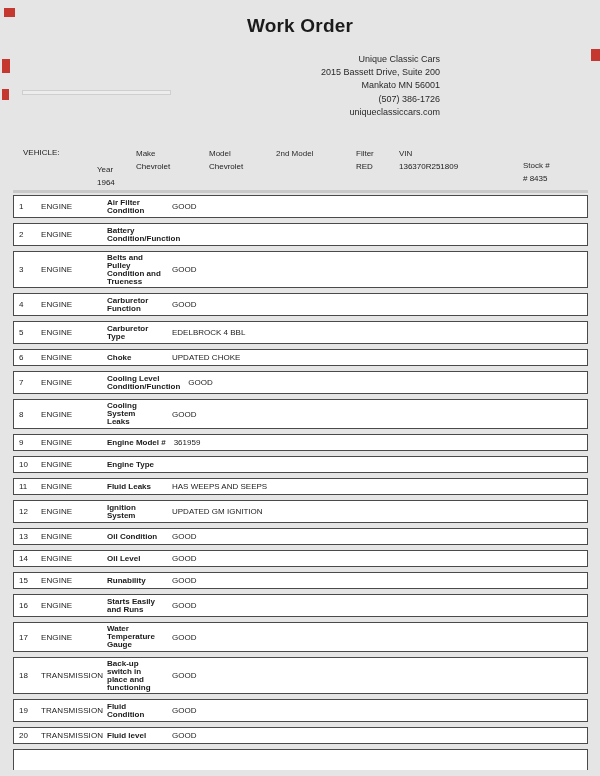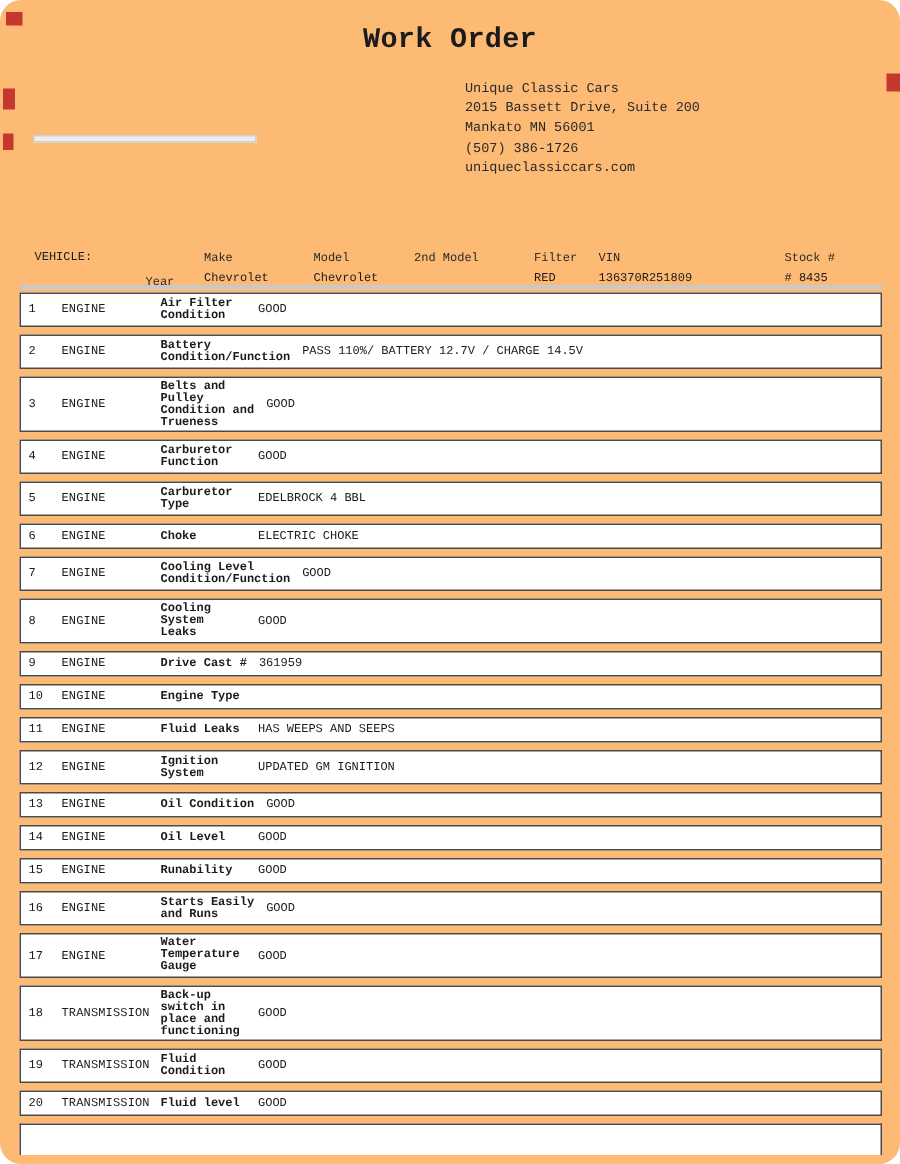--- a/index.html
+++ b/index.html
@@ -6,38 +6,37 @@
     --text:#1b1b1b;
     --border-gray:#4a4a4a;
     --bar-gray:#ededed;
     --bar-edge:#cfcfcf;
     --line-gray:#c9c9c9;
     --mark-red:#c4382f;
   }
   html,body{margin:0;padding:0;background:#fff;}
   .page{
     position:relative;width:600px;height:776px;margin:0 auto;
-    background:#fdba74;overflow:hidden;color:var(--text);
-    font-family:Liberation Mono, monospace;
-    border-radius:14px;
+    background:#e5e5e5;overflow:hidden;color:var(--text);
+    font-family:Liberation Sans, sans-serif;
   }
   .title{
     position:absolute;top:15px;left:0;width:600px;text-align:center;
     font-size:19px;font-weight:bold;letter-spacing:.2px;
   }
   .company{
-    position:absolute;left:310px;top:53px;
-    font-size:9px;line-height:13.2px;color:#2a2a2a;white-space:nowrap;
+    position:absolute;left:321px;top:53px;
+    font-size:9px;line-height:13.2px;color:#2a2a2a;white-space:nowrap;text-align:right;
   }
   .red-mark{position:absolute;background:var(--mark-red);}
   .gray-bar{
     position:absolute;left:22px;top:90px;width:149px;height:5px;
     background:var(--bar-gray);border:1px solid var(--bar-edge);box-sizing:border-box;
   }
-  .vehicle{position:absolute;left:0;top:167px;width:534px;height:28px;font-size:8px;}
+  .vehicle{position:absolute;left:0;top:148px;width:534px;height:28px;font-size:8px;}
   .vehicle-caption{position:absolute;left:23px;top:0;font-weight:normal;}
   .vfield{position:absolute;top:0;line-height:12.5px;white-space:nowrap;}
   .vlabel{color:#2a2a2a;}
   .vvalue{color:#1b1b1b;}
   .separator{
     position:absolute;left:13px;top:190px;width:575px;height:3px;
     background:var(--line-gray);
   }
   .work-items{position:absolute;left:13px;top:195px;width:575px;}
   .row{
@@ -103,21 +102,21 @@
           <div class="vvalue"></div>
         </div>
         <div class="vfield" style="left: 356px;">
           <div class="vlabel">Filter</div>
           <div class="vvalue">RED</div>
         </div>
         <div class="vfield" style="left: 399px;">
           <div class="vlabel">VIN</div>
           <div class="vvalue">136370R251809</div>
         </div>
-        <div class="vfield" style="left: 523px;">
+        <div class="vfield" style="left: 523px; margin-top: 12px;">
           <div class="vlabel">Stock #</div>
           <div class="vvalue"># 8435</div>
         </div>
       </div>
   </div>
 
   <div class="separator"></div>
 
   <div class="work-items" id="work-items">
       <div class="row lines-2">
@@ -125,21 +124,20 @@
         <div class="c-cat">ENGINE</div>
         <div class="c-item">Air Filter
 Condition</div>
         <div class="c-val">GOOD</div>
       </div>
       <div class="row lines-2">
         <div class="c-num">2</div>
         <div class="c-cat">ENGINE</div>
         <div class="c-item">Battery
 Condition/Function</div>
-        <div class="c-val">PASS 110%/ BATTERY 12.7V / CHARGE 14.5V</div>
       </div>
       <div class="row lines-4">
         <div class="c-num">3</div>
         <div class="c-cat">ENGINE</div>
         <div class="c-item">Belts and
 Pulley
 Condition and
 Trueness</div>
         <div class="c-val">GOOD</div>
       </div>
@@ -154,41 +152,41 @@
         <div class="c-num">5</div>
         <div class="c-cat">ENGINE</div>
         <div class="c-item">Carburetor
 Type</div>
         <div class="c-val">EDELBROCK 4 BBL</div>
       </div>
       <div class="row lines-1">
         <div class="c-num">6</div>
         <div class="c-cat">ENGINE</div>
         <div class="c-item">Choke</div>
-        <div class="c-val">ELECTRIC CHOKE</div>
+        <div class="c-val">UPDATED CHOKE</div>
       </div>
       <div class="row lines-2">
         <div class="c-num">7</div>
         <div class="c-cat">ENGINE</div>
         <div class="c-item">Cooling Level
 Condition/Function</div>
         <div class="c-val">GOOD</div>
       </div>
       <div class="row lines-3">
         <div class="c-num">8</div>
         <div class="c-cat">ENGINE</div>
         <div class="c-item">Cooling
 System
 Leaks</div>
         <div class="c-val">GOOD</div>
       </div>
       <div class="row lines-1">
         <div class="c-num">9</div>
         <div class="c-cat">ENGINE</div>
-        <div class="c-item">Drive Cast #</div>
+        <div class="c-item">Engine Model #</div>
         <div class="c-val">361959</div>
       </div>
       <div class="row lines-1">
         <div class="c-num">10</div>
         <div class="c-cat">ENGINE</div>
         <div class="c-item">Engine Type</div>
       </div>
       <div class="row lines-1">
         <div class="c-num">11</div>
         <div class="c-cat">ENGINE</div>

